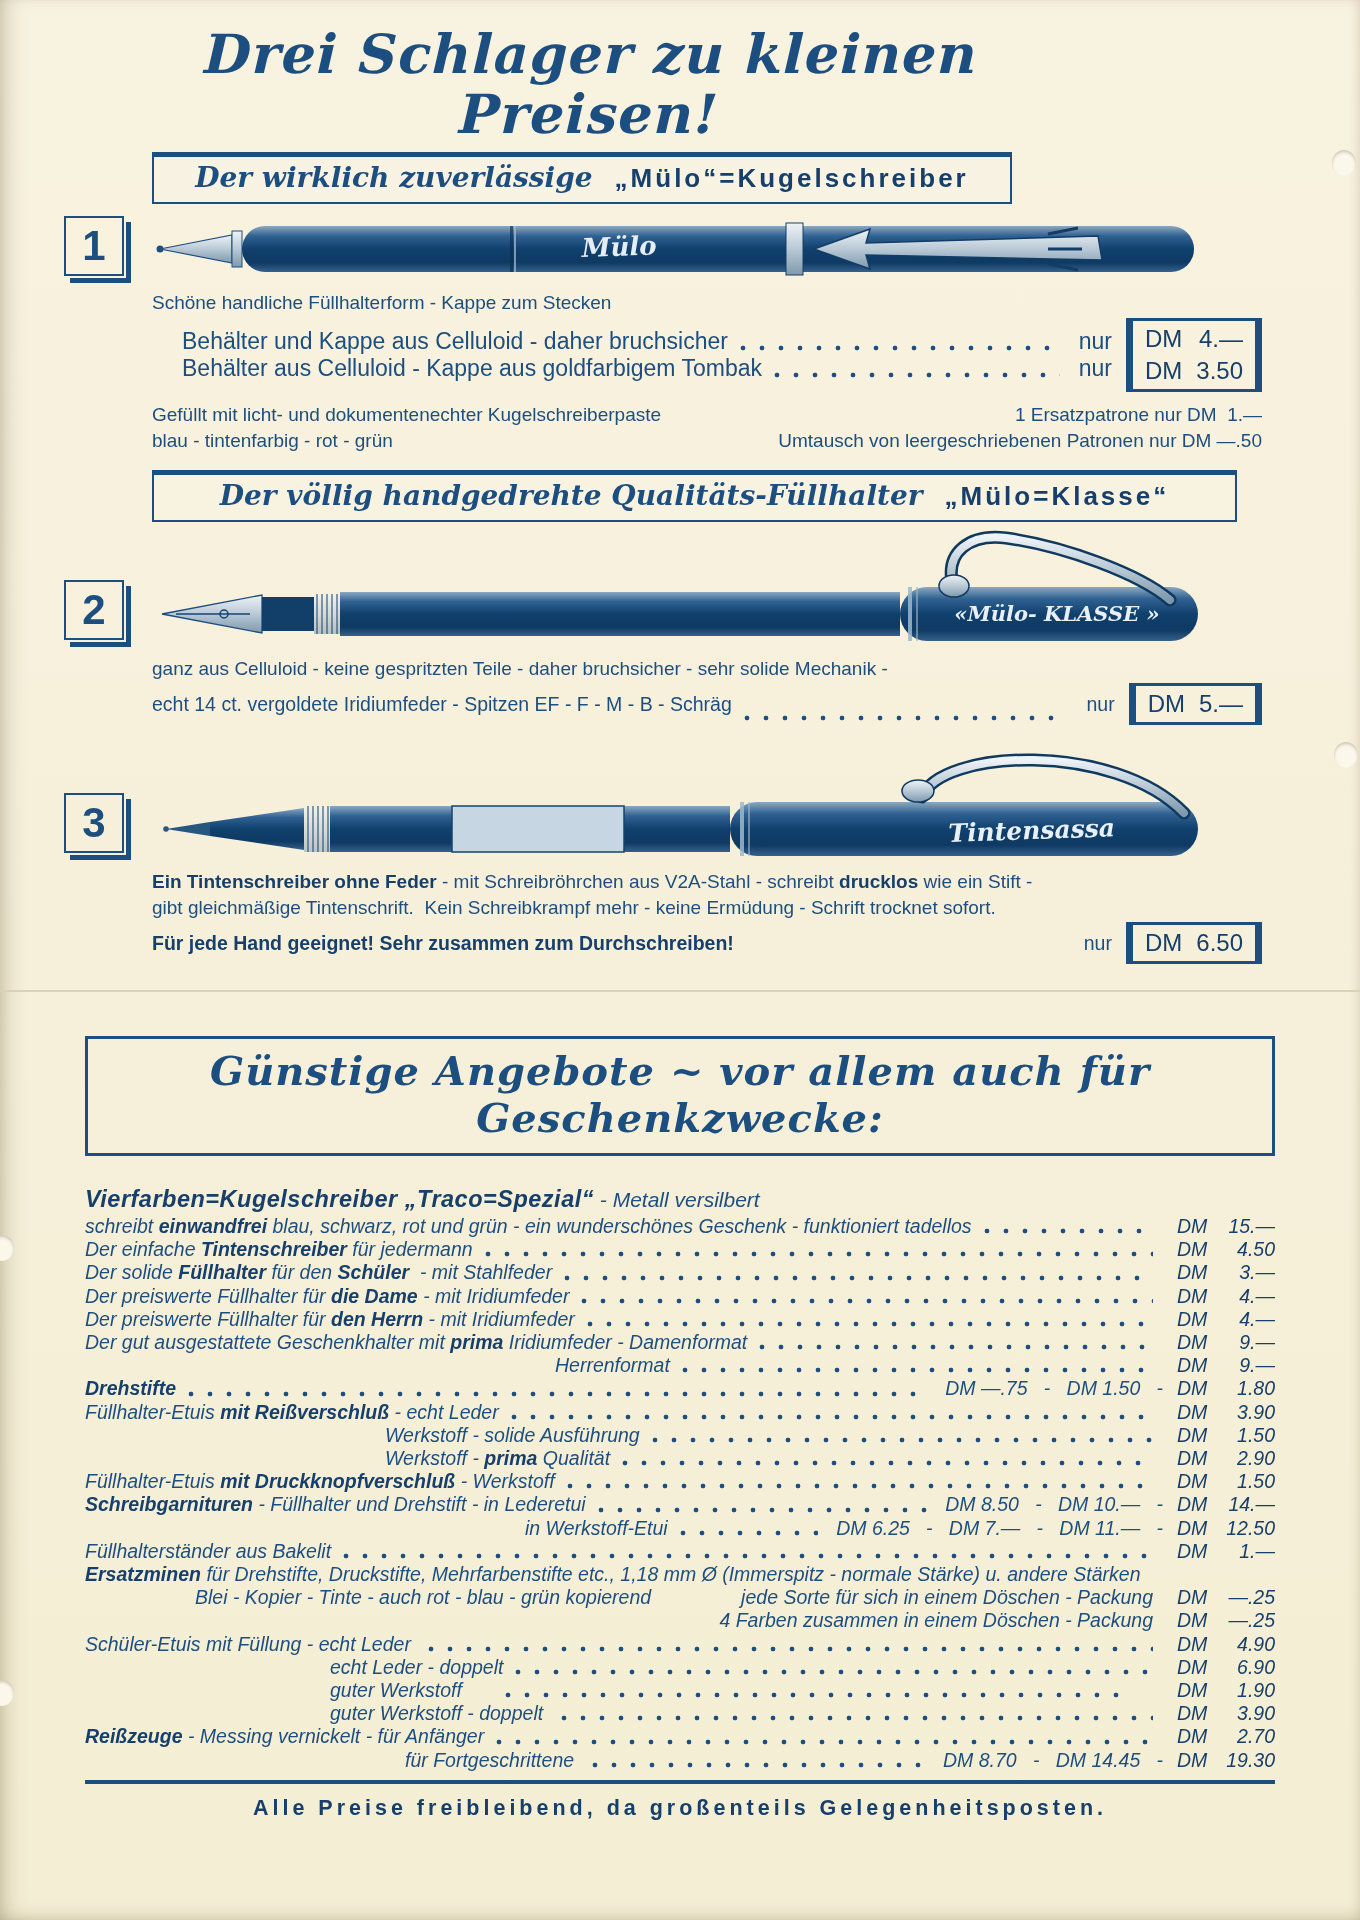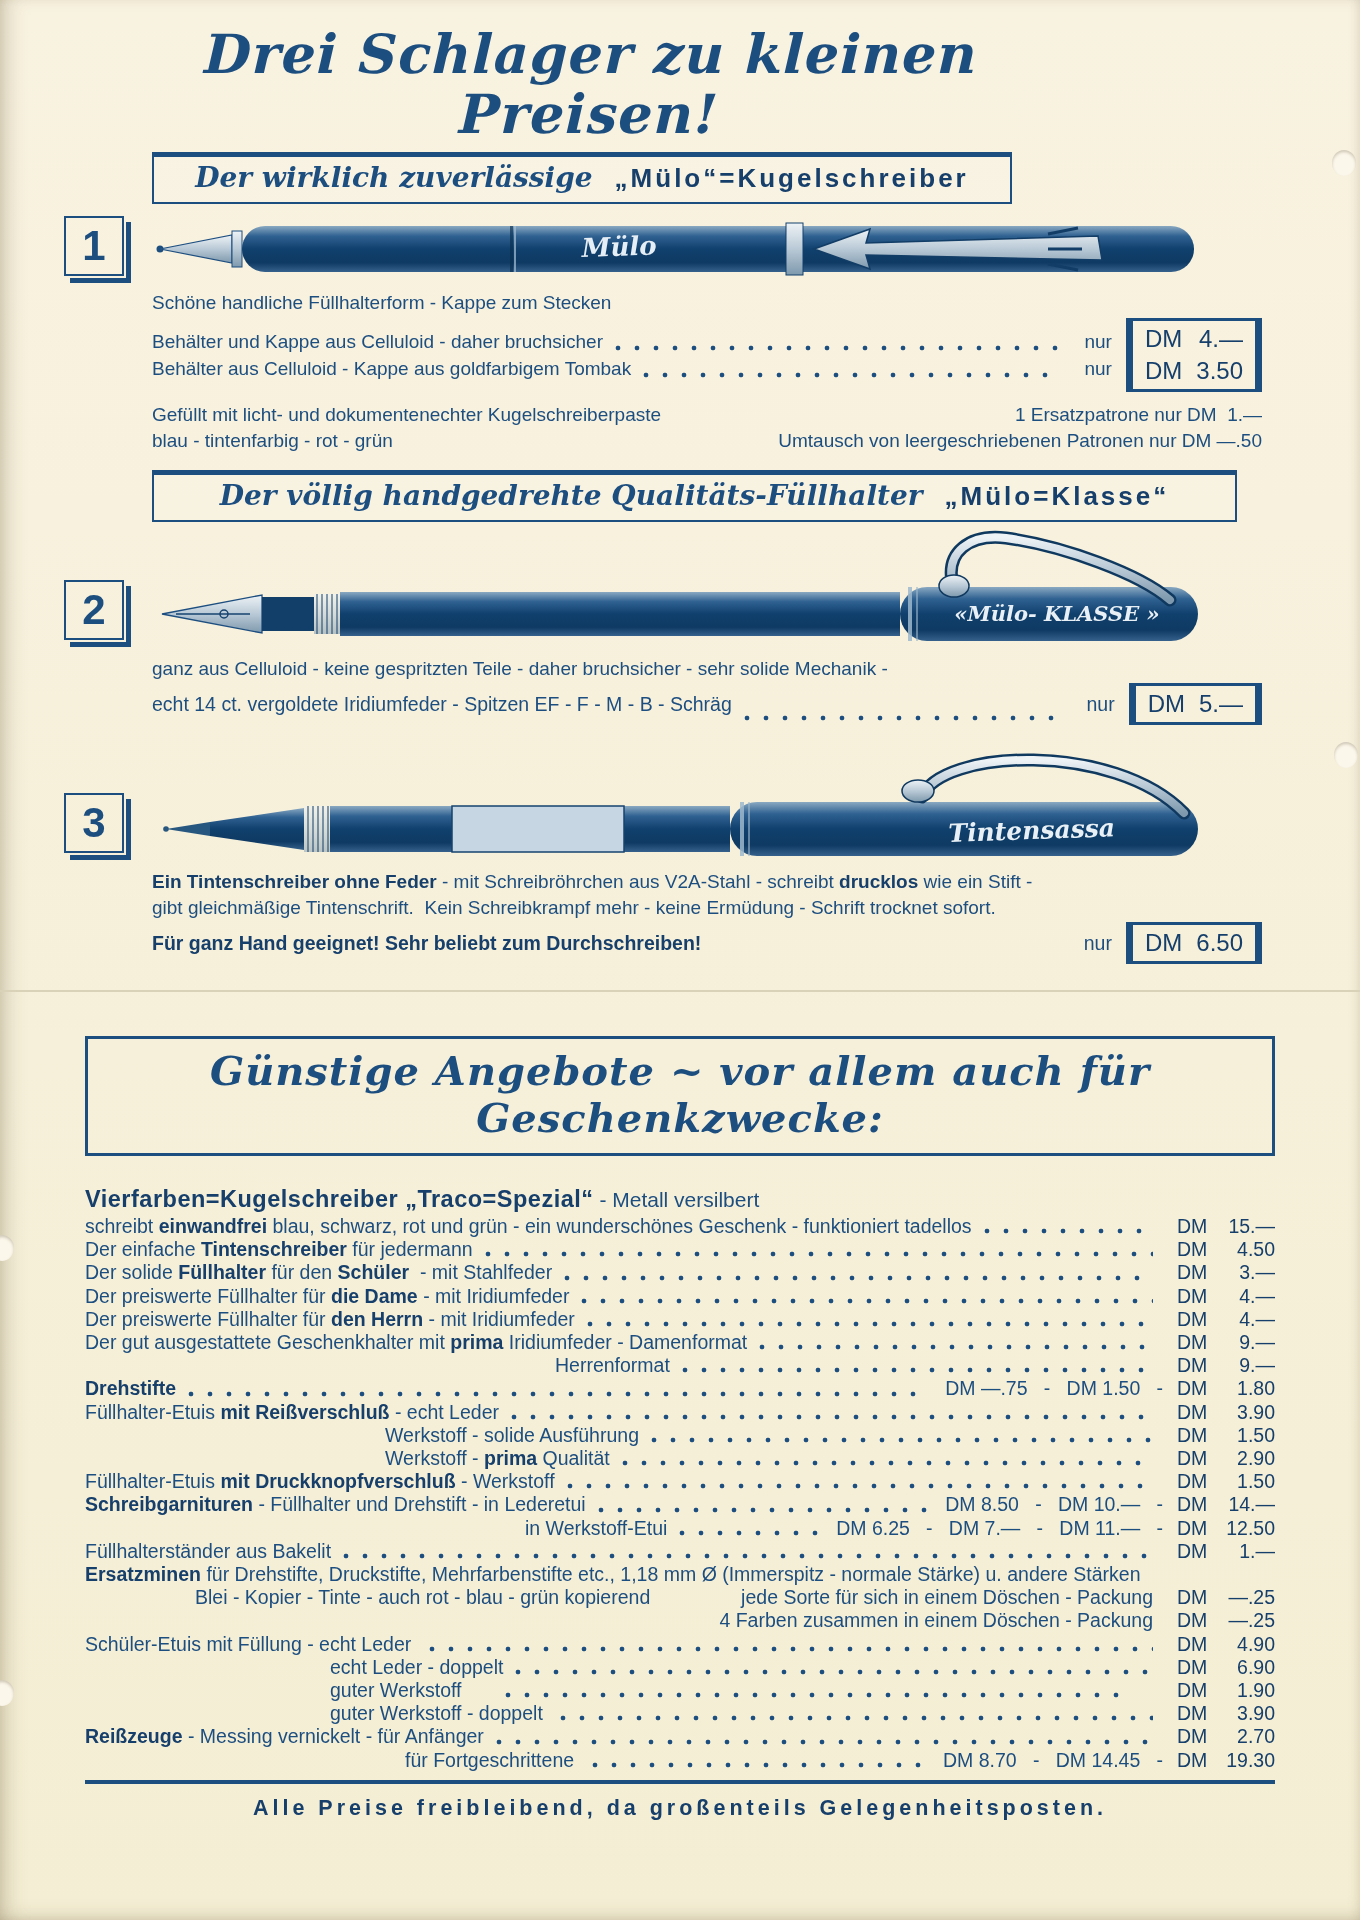--- a/index.html
+++ b/index.html
@@ -35,32 +35,32 @@
   .numbox::after{content:"";position:absolute;left:4px;top:4px;width:100%;height:100%;border-right:5px solid var(--ink);border-bottom:5px solid var(--ink);}
   .line{font-size:19px;line-height:26px;white-space:pre-wrap;}
   .split{display:flex;justify-content:space-between;}
   .dots{flex:1 1 30px;height:6px;align-self:flex-end;margin:0 10px 4px 12px;
     background-image:radial-gradient(circle at 3px 3px,var(--ink) 2px,transparent 2.7px);
     background-size:19px 6px;background-repeat:repeat-x;}
   .spacer{flex:1 1 auto;}
   .nur{width:42px;text-align:right;margin-right:14px;}
   .pricebox{border:3px solid var(--ink);border-left-width:7px;border-right-width:7px;padding:3px 12px;display:flex;flex-direction:column;justify-content:center;gap:2px;min-width:132px;}
   .pricebox .pr{display:flex;justify-content:space-between;gap:14px;font-size:24px;line-height:30px;color:var(--ink-dark);}
-  .trow{display:flex;align-items:center;font-size:19px;line-height:27px;}
+  .trow{display:flex;align-items:center;font-size:23px;line-height:27px;margin-left:30px;}
   .offer-grid{display:flex;align-items:center;margin-top:2px;}
   .ogleft{flex:1;}
   .para{margin-top:10px;}
   .price-line{display:flex;align-items:center;font-size:19.5px;line-height:27px;margin-top:1px;}
   
   .foldline{height:2px;background:var(--fold);margin-top:26px;}
   
   .offers{padding:0 85px;}
   .offers-banner{border:3px solid var(--ink);margin-top:44px;text-align:center;padding:8px 10px 12px;}
   .offers-banner .script{font-size:40px;letter-spacing:1px;}
-  .olist{margin-top:28px;}
+  .olist{margin-top:28px;font-style:italic;}
   .orow{display:flex;align-items:baseline;font-size:19.5px;line-height:23.2px;white-space:pre-wrap;}
   .orow.heading{line-height:30px;font-size:21px;}
   .orow.heading .b{font-size:23.5px;letter-spacing:.5px;}
   .orow .mid{white-space:pre;margin-left:8px;}
   .pricecol{display:flex;justify-content:space-between;width:98px;margin-left:14px;flex:0 0 auto;color:var(--ink-dark);}
   .right-text{margin-right:10px;}
   
   .rule{height:4px;background:var(--ink);margin:8px 85px 0;}
   .notice1{margin-top:12px;text-align:center;font-weight:bold;font-size:21.5px;letter-spacing:4px;color:var(--ink-dark);}
   svg{display:block;}
@@ -203,21 +203,21 @@
         <rect x="596" y="75" width="2" height="54" fill="#9db8cc" opacity="0.6"></rect>
         <path d="M770,70 C788,22 962,14 1032,86" fill="none" stroke="#10395f" stroke-width="13" stroke-linecap="round"></path>
         <path d="M770,70 C788,22 962,14 1032,86" fill="none" stroke="url(#gm)" stroke-width="8" stroke-linecap="round"></path>
         <ellipse cx="766" cy="64" rx="16" ry="11" fill="url(#gm)" stroke="#10395f" stroke-width="1.5"></ellipse>
         <text x="880" y="112" text-anchor="middle" font-family="DejaVu Serif, serif" font-style="italic" font-weight="bold" font-size="25" fill="#e8f0f6" transform="rotate(-2 880 112)">Tintensassa</text>
       </svg>
     </div>
     <div class="line"><b>Ein Tintenschreiber ohne Feder</b><span> - mit Schreibröhrchen aus V2A-Stahl - schreibt </span><b>drucklos</b><span> wie ein Stift -</span></div>
     <div class="line">gibt gleichmäßige Tintenschrift.  Kein Schreibkrampf mehr - keine Ermüdung - Schrift trocknet sofort.</div>
     <div class="price-line">
-      <b>Für ganz Hand geeignet!   Sehr beliebt zum Durchschreiben!</b>
+      <b>Für jede Hand geeignet!   Sehr zusammen zum Durchschreiben!</b>
       <span class="spacer"></span>
       <span class="nur">nur</span>
       <div class="pricebox">
         <div class="pr">
             <span>DM</span>
             <span>6.50</span>
           </div>
       </div>
     </div>
   </div>

